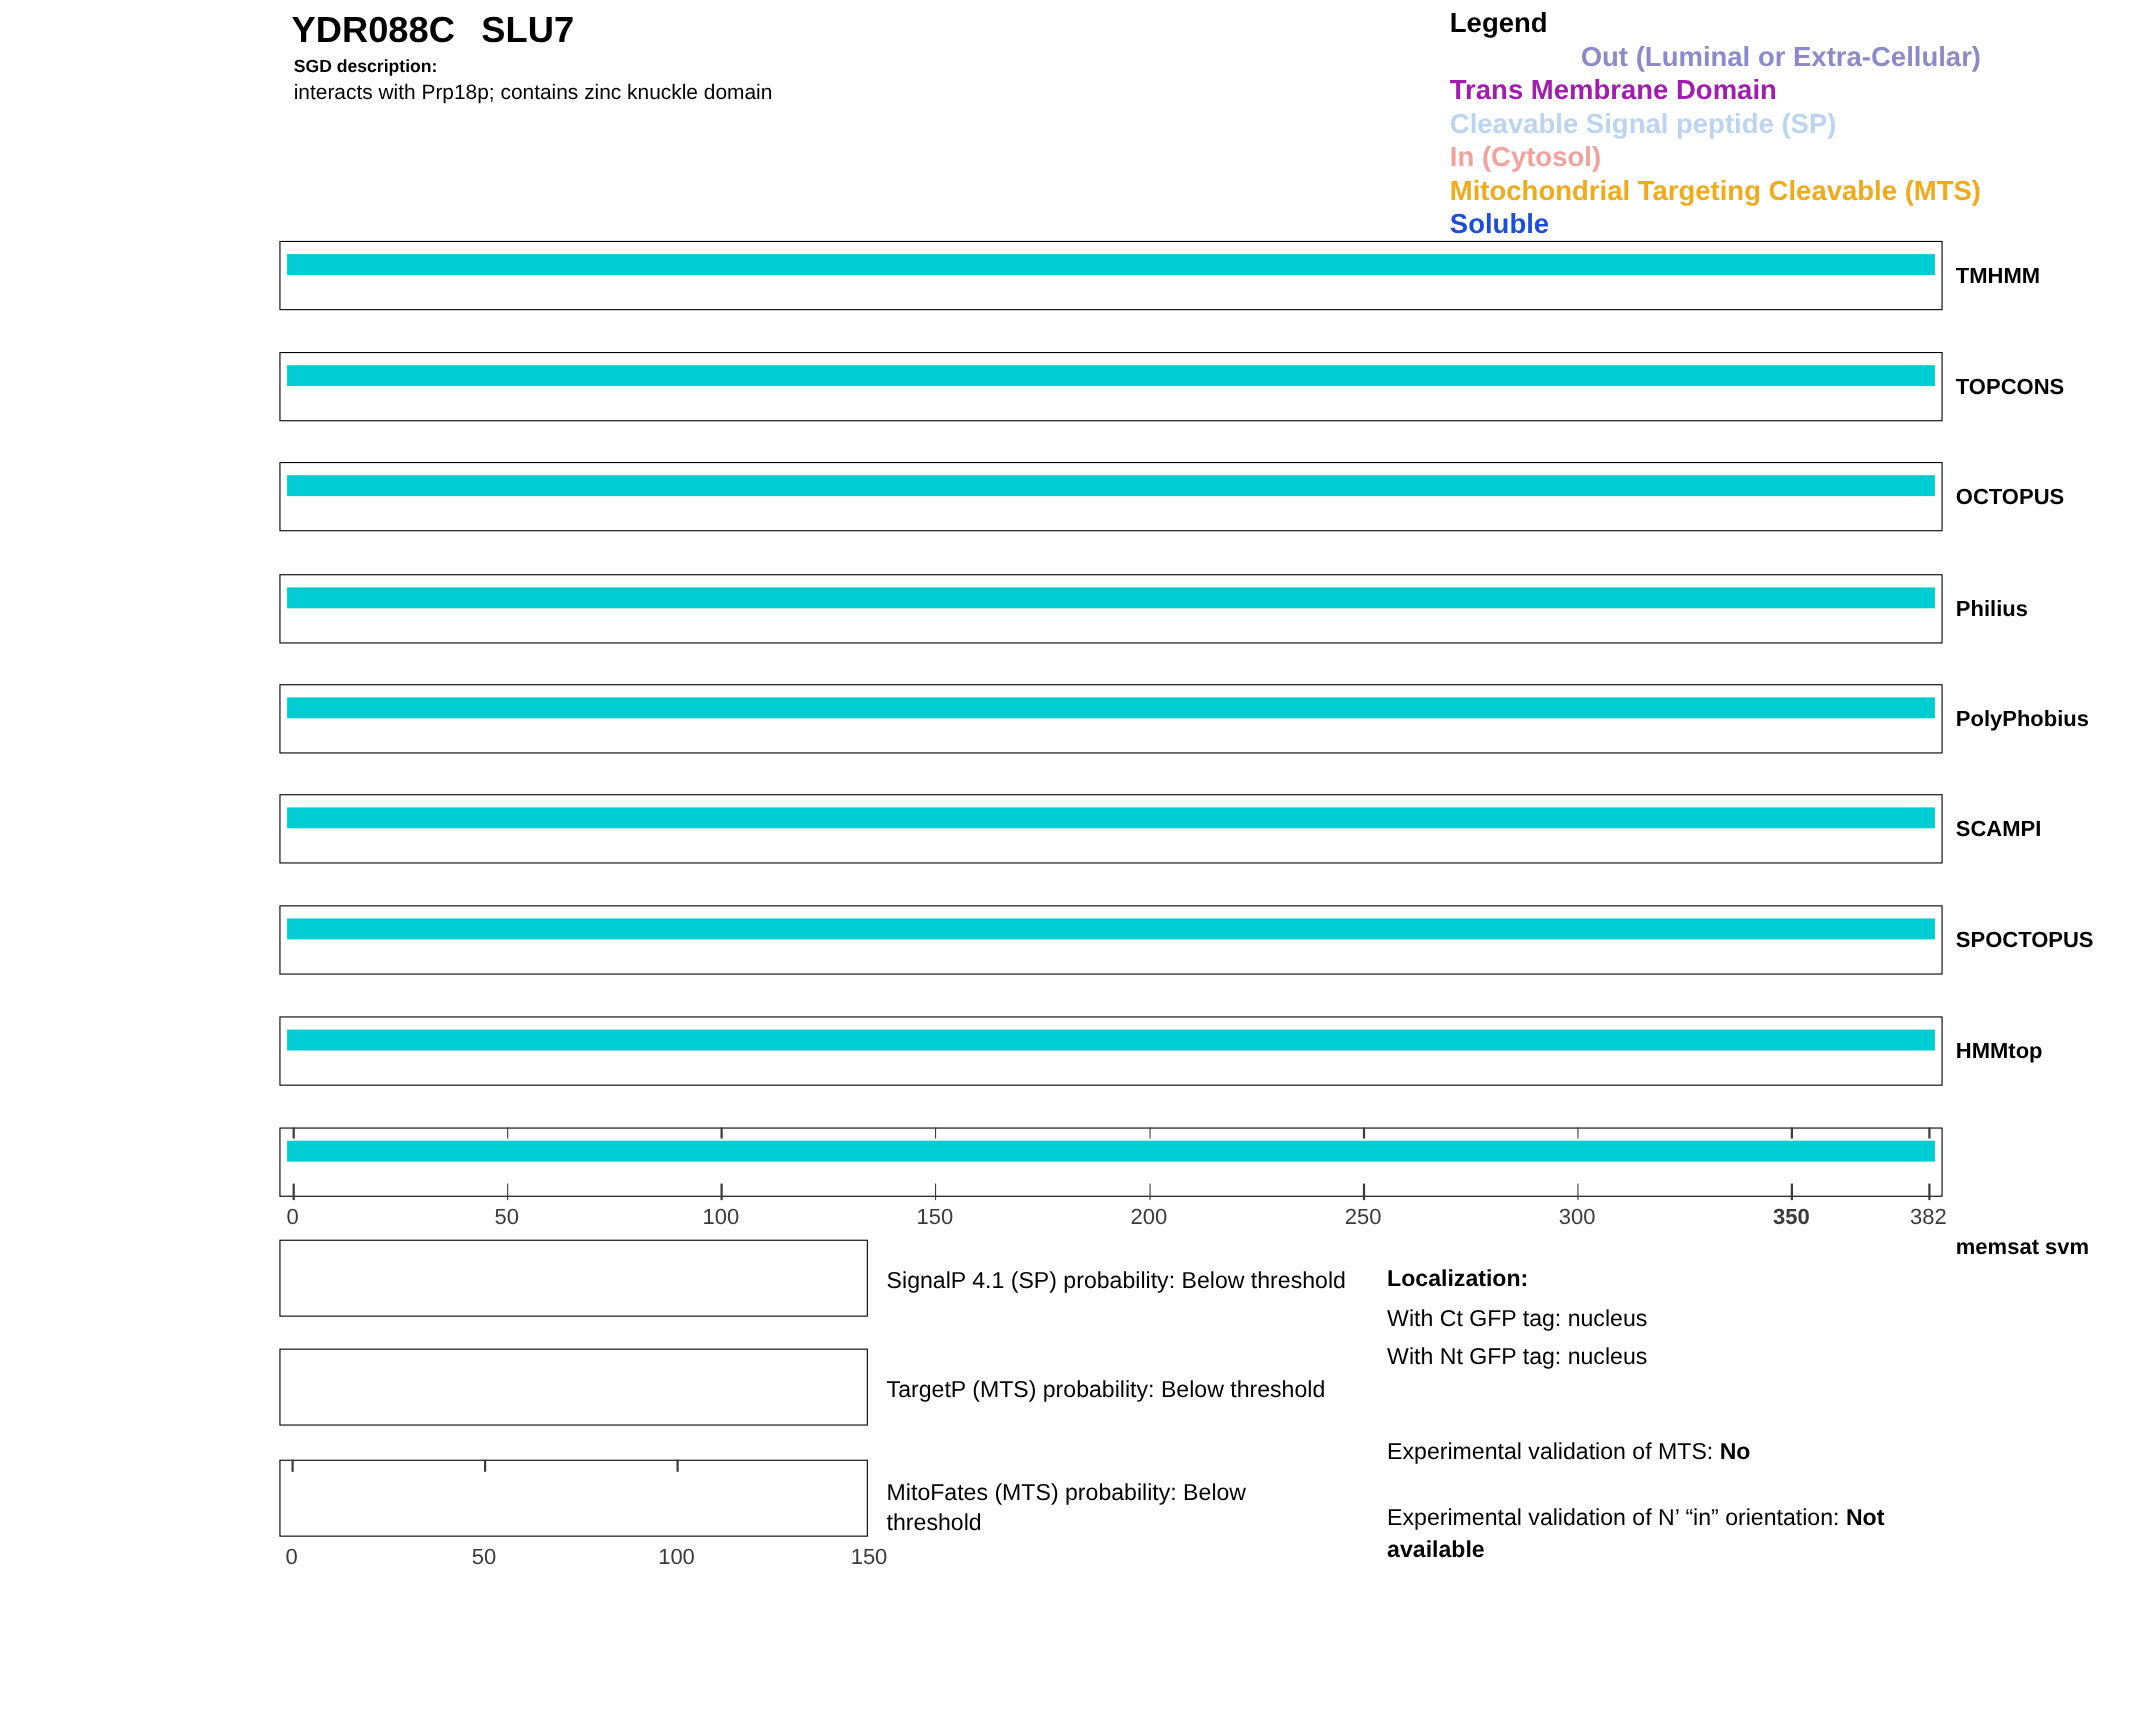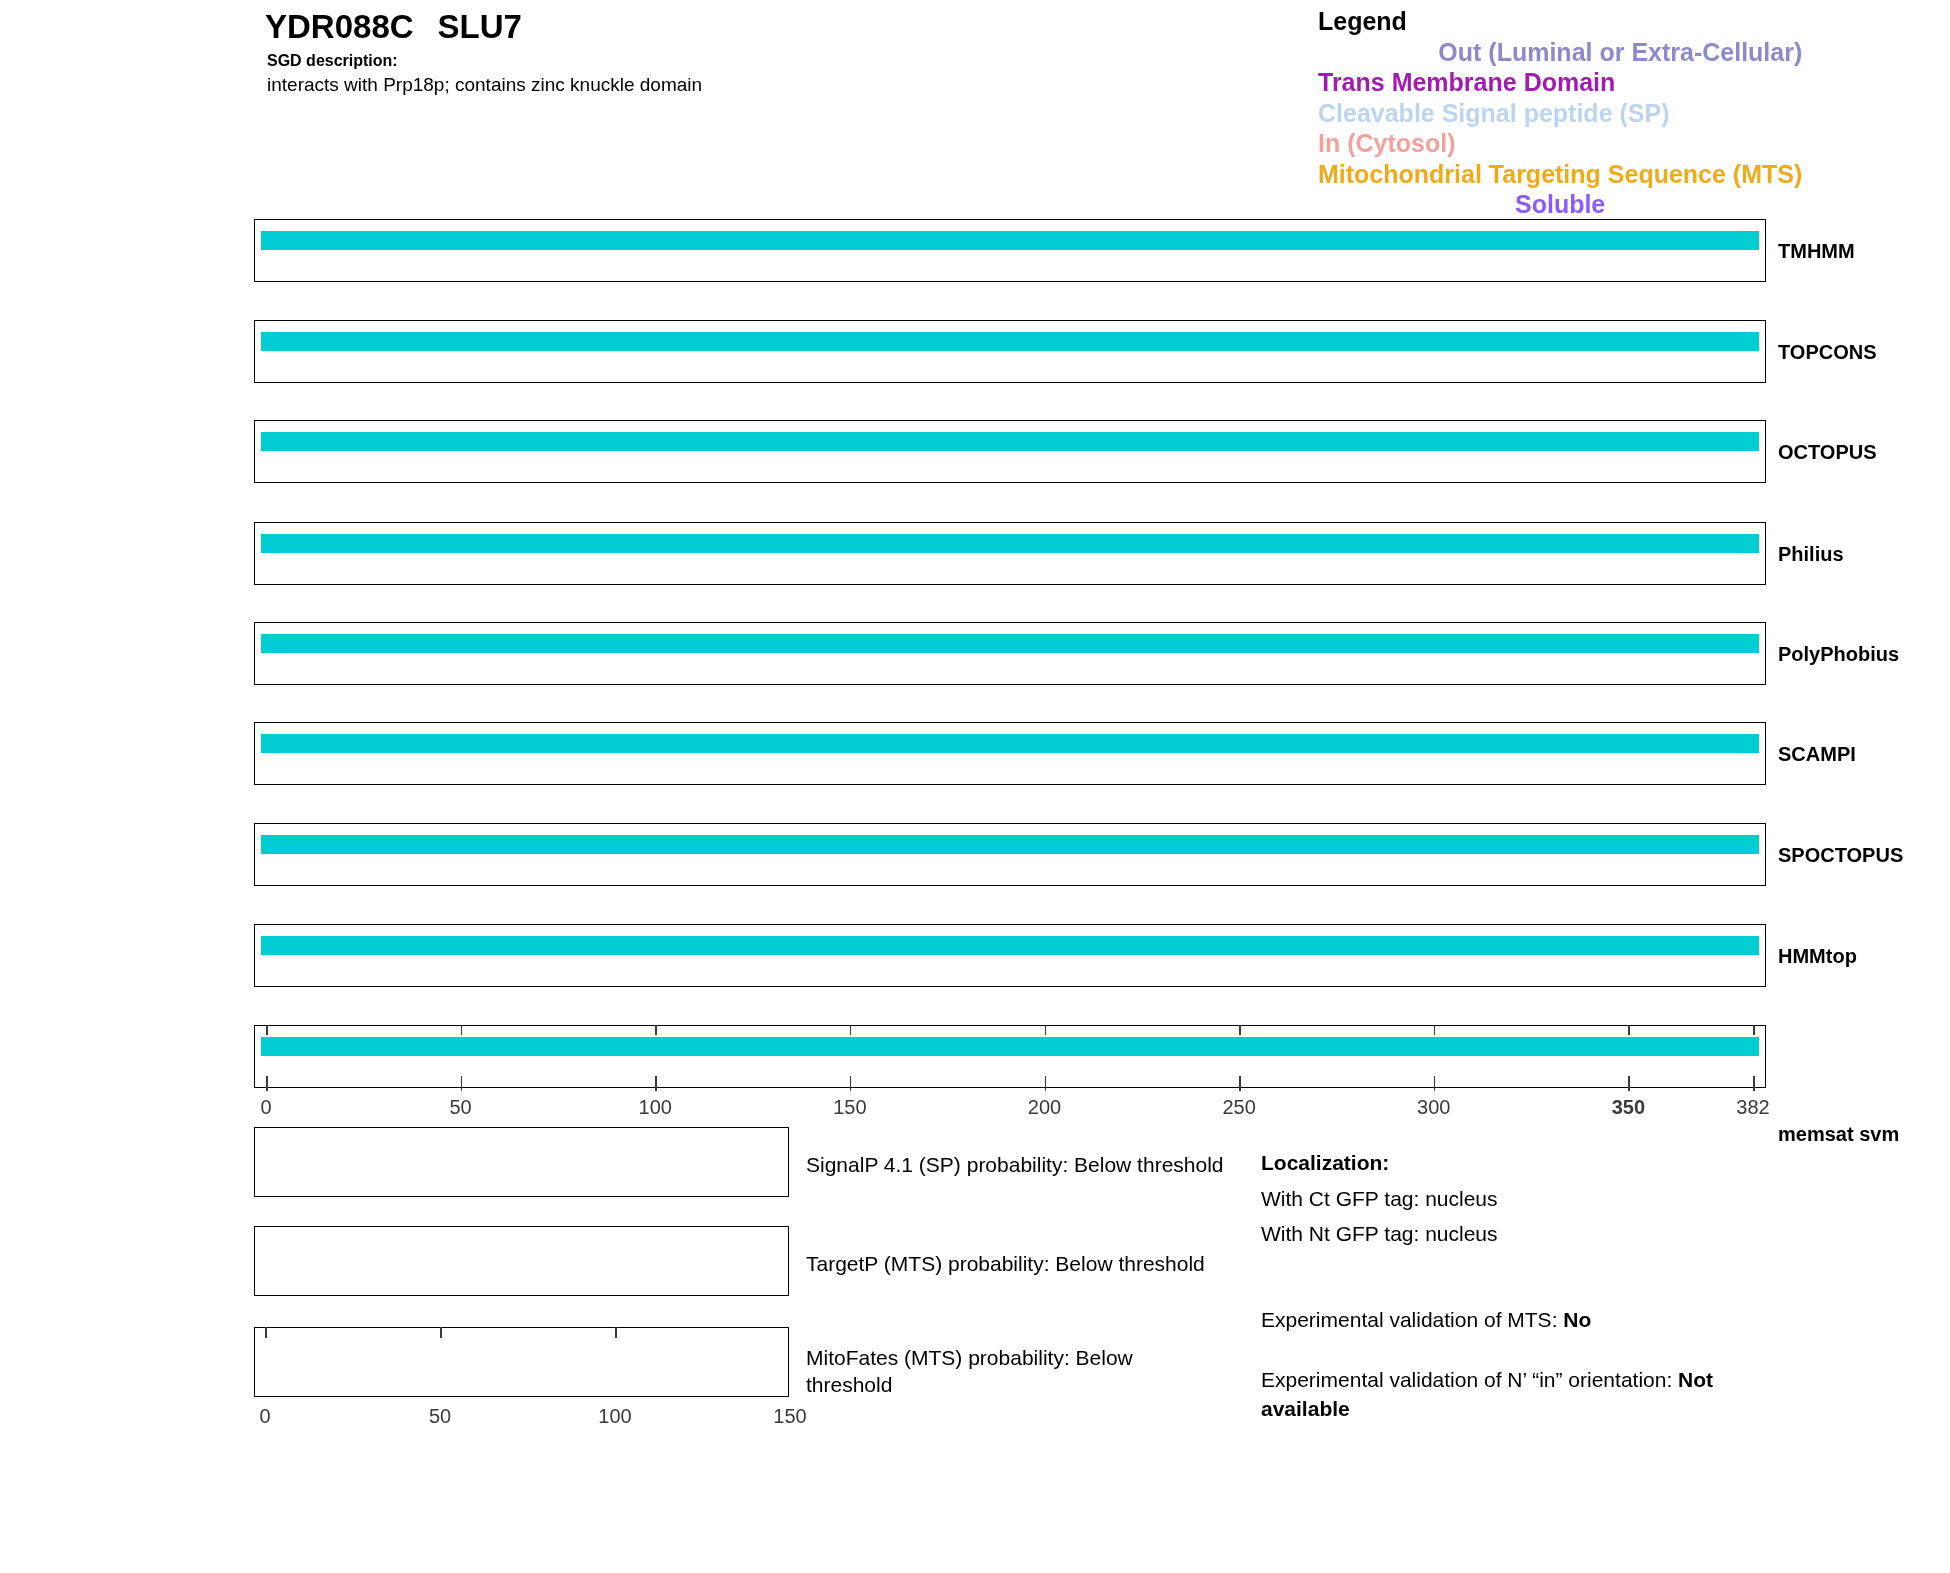--- a/index.html
+++ b/index.html
@@ -38,22 +38,22 @@
     <div>interacts with Prp18p; contains zinc knuckle domain</div>
   </div>
 
   <div class="abs legend-block">
     <div class="legend-title">Legend</div>
     <div id="legend-entries">
         <div class="" style="color: rgb(140, 138, 200); text-align: right;">Out (Luminal or Extra-Cellular)</div>
         <div class="" style="color: #a21caf;">Trans Membrane Domain</div>
         <div class="" style="color: rgb(188, 212, 240);">Cleavable Signal peptide (SP)</div>
         <div class="" style="color: rgb(242, 162, 157);">In (Cytosol)</div>
-        <div class="" style="color: rgb(239, 171, 26);">Mitochondrial Targeting Sequence (MTS)</div>
-        <div class="" style="color: #8b5cf6; text-align: center;">Soluble</div>
+        <div class="" style="color: rgb(239, 171, 26);">Mitochondrial Targeting Cleavable (MTS)</div>
+        <div class="" style="color: #1d4ed8;">Soluble</div>
       </div>
   </div>
 
   <div id="tracks">
       <div class="abs track-box" style="top: 219px;"></div>
       <div class="abs bar" style="left: 261px; width: 1498px; top: 231px; background: rgb(0, 205, 209);"></div>
       <div class="abs track-label" style="top: 241px;">TMHMM</div>
       <div class="abs track-box" style="top: 320px;"></div>
       <div class="abs bar" style="left: 261px; width: 1498px; top: 332px; background: rgb(0, 205, 209);"></div>
       <div class="abs track-label" style="top: 342px;">TOPCONS</div>

